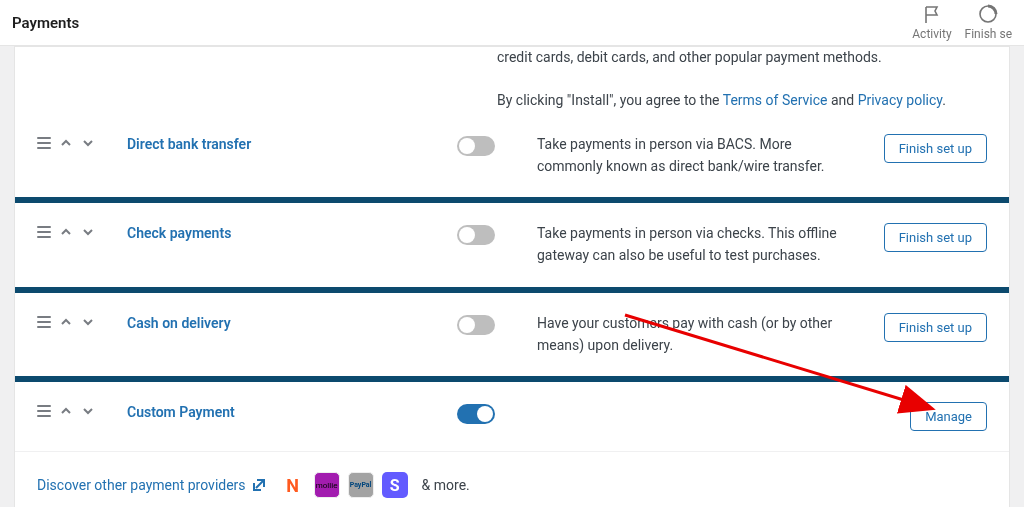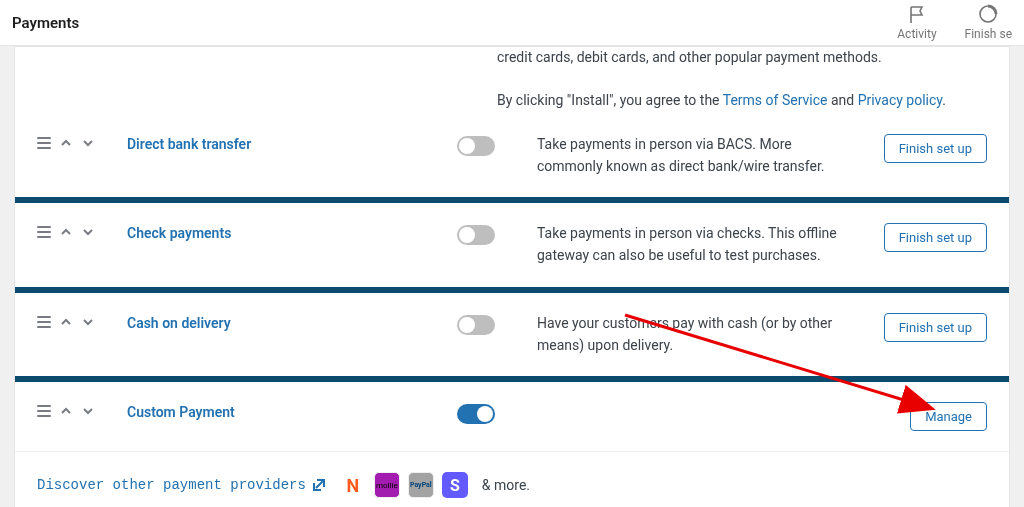--- a/index.html
+++ b/index.html
@@ -1,20 +1,20 @@
 <!DOCTYPE html>
 <html><head>
   <meta charset="utf-8">
   <style>
     * { margin:0; padding:0; box-sizing:border-box; }
     body { font-family:-apple-system,BlinkMacSystemFont,"Segoe UI",Roboto,sans-serif; font-size:14px; color:#1e1e1e; background:#f0f0f1; }
 
     .topbar { background:#fff; height:46px; display:flex; align-items:center; justify-content:space-between; padding:0 12px; border-bottom:1px solid #e5e5e5; }
     .topbar h1 { font-size:15px; font-weight:600; color:#1e1e1e; }
-    .topbar-right { display:flex; gap:28px; }
+    .topbar-right { display:flex; gap:13px; }
     .topbar-action { display:flex; flex-direction:column; align-items:center; gap:3px; font-size:12px; color:#757575; cursor:pointer; }
     .topbar-action svg { width:20px; height:20px; stroke:#757575; fill:none; stroke-width:1.6; }
 
     .panel { background:#fff; margin:0 14px 14px 14px; border:1px solid #e5e5e5; }
 
     .row { display:flex; align-items:flex-start; padding:20px 22px; border-top:6px solid #0c4a6e; gap:20px; }
     .row:first-child { border-top:none; padding-top:0; }
 
     .row-handles { display:flex; align-items:center; gap:8px; color:#787c82; flex:0 0 70px; padding-top:2px; }
     .row-handles svg { width:14px; height:14px; stroke:#787c82; stroke-width:2; fill:none; }
@@ -34,21 +34,21 @@
     .row-desc a { color:#2271b1; text-decoration:none; }
 
     .row-action { flex:0 0 110px; text-align:right; padding-top:0; }
     .btn { display:inline-block; background:#fff; border:1px solid #2271b1; color:#2271b1; padding:6px 14px; border-radius:4px; font-size:13px; cursor:pointer; white-space:nowrap; }
 
     
     .partial-top { padding:0 22px 22px 22px; }
     .partial-top .row-desc { margin-left:460px; }
 
     .discover { padding:20px 22px; border-top:1px solid #f0f0f1; display:flex; align-items:center; gap:14px; font-size:14px; }
-    .discover a { color:#2271b1; text-decoration:none; display:flex; align-items:center; gap:6px; cursor:pointer;font-family:Liberation Mono, monospace; }
+    .discover a { color:#2271b1; text-decoration:none; display:flex; align-items:center; gap:6px; cursor:pointer; }
     .discover a svg { width:14px; height:14px; stroke:#2271b1; fill:none; stroke-width:2; }
     .provider-icons { display:flex; align-items:center; gap:8px; }
     .picon { width:26px; height:26px; border-radius:5px; display:flex; align-items:center; justify-content:center; font-size:12px; font-weight:700; }
     .picon.n { background:#fff; color:#ff5a1f; font-size:18px; }
     .picon.mollie { background:#a21caf; color:#000; font-size:8px; font-weight:400; border:1px solid #eee; }
     .picon.paypal { background:#a3a3a3; color:#00457c; font-size:7px; border:1px solid #eee; }
     .picon.s { background:#635bff; color:#fff; font-size:16px; }
     .more-text { color:#3c434a; }
 
     .arrow { position:absolute; pointer-events:none; }

